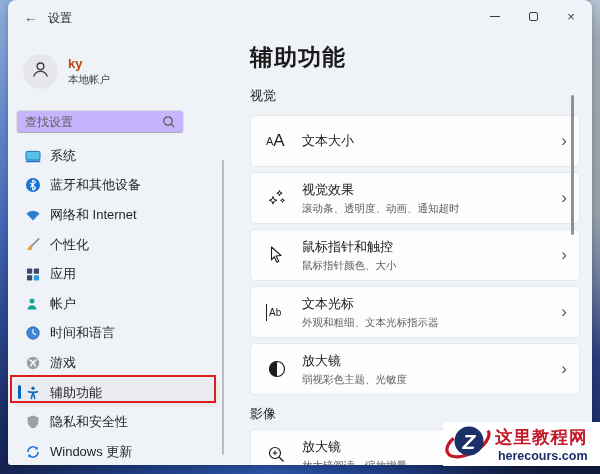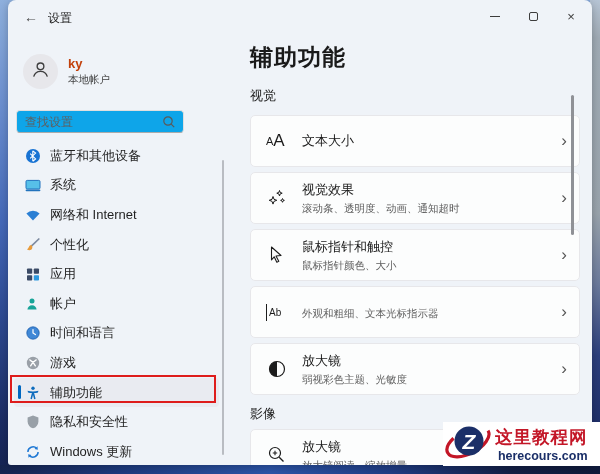--- a/index.html
+++ b/index.html
@@ -29,21 +29,21 @@
   .min-glyph { display:block; width:10px; height:1px; background:#3c3c3c; }
   .max-glyph { display:block; width:9px; height:9px; border:1px solid #3c3c3c; border-radius:2px; }
 
   
   .sidebar { position:absolute; left:0; top:34px; width:232px; bottom:0; }
   .avatar { position:absolute; left:15px; top:20px; width:35px; height:35px; border-radius:50%;
     background:#e7e7eb; display:flex; align-items:center; justify-content:center; }
   .user-name { position:absolute; left:60px; top:22px; font-size:13px; font-weight:bold; color:#c2410c; }
   .user-type { position:absolute; left:60px; top:39px; font-size:10.5px; color:#3f3f3f; }
   .searchbox { position:absolute; left:8px; top:76px; width:168px; height:23px;
-    background:#0ea5e9; border:1px solid #dfdfdf; border-bottom:1px solid #ababab; border-radius:4px; }
+    background:#c4b5fd; border:1px solid #dfdfdf; border-bottom:1px solid #ababab; border-radius:4px; }
   .searchbox input { position:absolute; left:8px; top:0; width:160px; height:21px; border:0; outline:0;
     background:transparent; font-size:12px; color:#1b1b1b; font-family:inherit; }
   .searchbox input::placeholder { color:#5f5f5f; opacity:1; }
   .search-ic { position:absolute; right:7px; top:4px; }
   .nav { position:absolute; left:6px; top:107px; width:205px; }
   .nav-item { position:relative; height:29.6px; display:flex; align-items:center;
     padding-left:11px; border-radius:4px; cursor:pointer; }
   .nav-item.selected { background:#e9ebf1; }
   .pill { position:absolute; left:4px; top:7.5px; width:3px; height:14px; border-radius:2px; background:#0067c0; }
   .nicon { width:16px; height:16px; flex:0 0 16px; display:flex; }
@@ -119,34 +119,34 @@
       <span class="search-ic"><svg width="14" height="14" viewBox="0 0 14 14">
             <circle cx="6" cy="6" r="4.2" fill="none" stroke="#5a5a5a" stroke-width="1.2"></circle>
             <path d="M9.2 9.2l3 3" stroke="#5a5a5a" stroke-width="1.2"></path>
           </svg></span>
     </div>
 
     <div class="nav">
       <div class="nav-item">
         <span class="nicon">
             <svg viewBox="0 0 16 16">
+              <rect x="1" y="3.4" width="14" height="8.6" rx="1.2" fill="#57c0e8" stroke="#2273bd"></rect>
+              <rect x="0.6" y="12.4" width="14.8" height="1.8" rx="0.9" fill="#2273bd"></rect>
+            </svg>
+          </span>
+        <span class="nlabel">系统</span>
+      </div>
+      <div class="nav-item">
+        <span class="nicon">
+            <svg viewBox="0 0 16 16">
               <circle cx="8" cy="8" r="7" fill="#1873d3"></circle>
               <path d="M7.8 2.8v10.4M7.8 2.8l2.8 2.3-5.4 5.2M7.8 13.2l2.8-2.3-5.4-5.2" stroke="#fff" stroke-width="1.1" fill="none"></path>
             </svg>
           </span>
         <span class="nlabel">蓝牙和其他设备</span>
-      </div>
-      <div class="nav-item">
-        <span class="nicon">
-            <svg viewBox="0 0 16 16">
-              <rect x="1" y="3.4" width="14" height="8.6" rx="1.2" fill="#57c0e8" stroke="#2273bd"></rect>
-              <rect x="0.6" y="12.4" width="14.8" height="1.8" rx="0.9" fill="#2273bd"></rect>
-            </svg>
-          </span>
-        <span class="nlabel">系统</span>
       </div>
       <div class="nav-item">
         <span class="nicon">
             <svg viewBox="0 0 16 16">
               <path d="M1.4 6.4a9.5 9.5 0 0 1 13.2 0L8 13.4z" fill="#2a7fd4"></path>
             </svg>
           </span>
         <span class="nlabel">网络和 Internet</span>
       </div>
       <div class="nav-item">
@@ -270,20 +270,21 @@
             <div class="ctitle">鼠标指针和触控</div>
             <div class="csub">鼠标指针颜色、大小</div>
           </span>
         <span class="chev">›</span>
       </div>
       <div class="card">
         <span class="cicon">
             <span class="tc-ic">Ab</span>
           </span>
         <span class="ctext">
+            <div class="ctitle">文本光标</div>
             <div class="csub">外观和粗细、文本光标指示器</div>
           </span>
         <span class="chev">›</span>
       </div>
       <div class="card">
         <span class="cicon">
             <svg width="22" height="22" viewBox="0 0 22 22">
               <circle cx="11" cy="11" r="7.5" fill="none" stroke="#1c1c1c" stroke-width="1.2"></circle>
               <path d="M11 3.5a7.5 7.5 0 0 0 0 15z" fill="#1c1c1c"></path>
             </svg>

